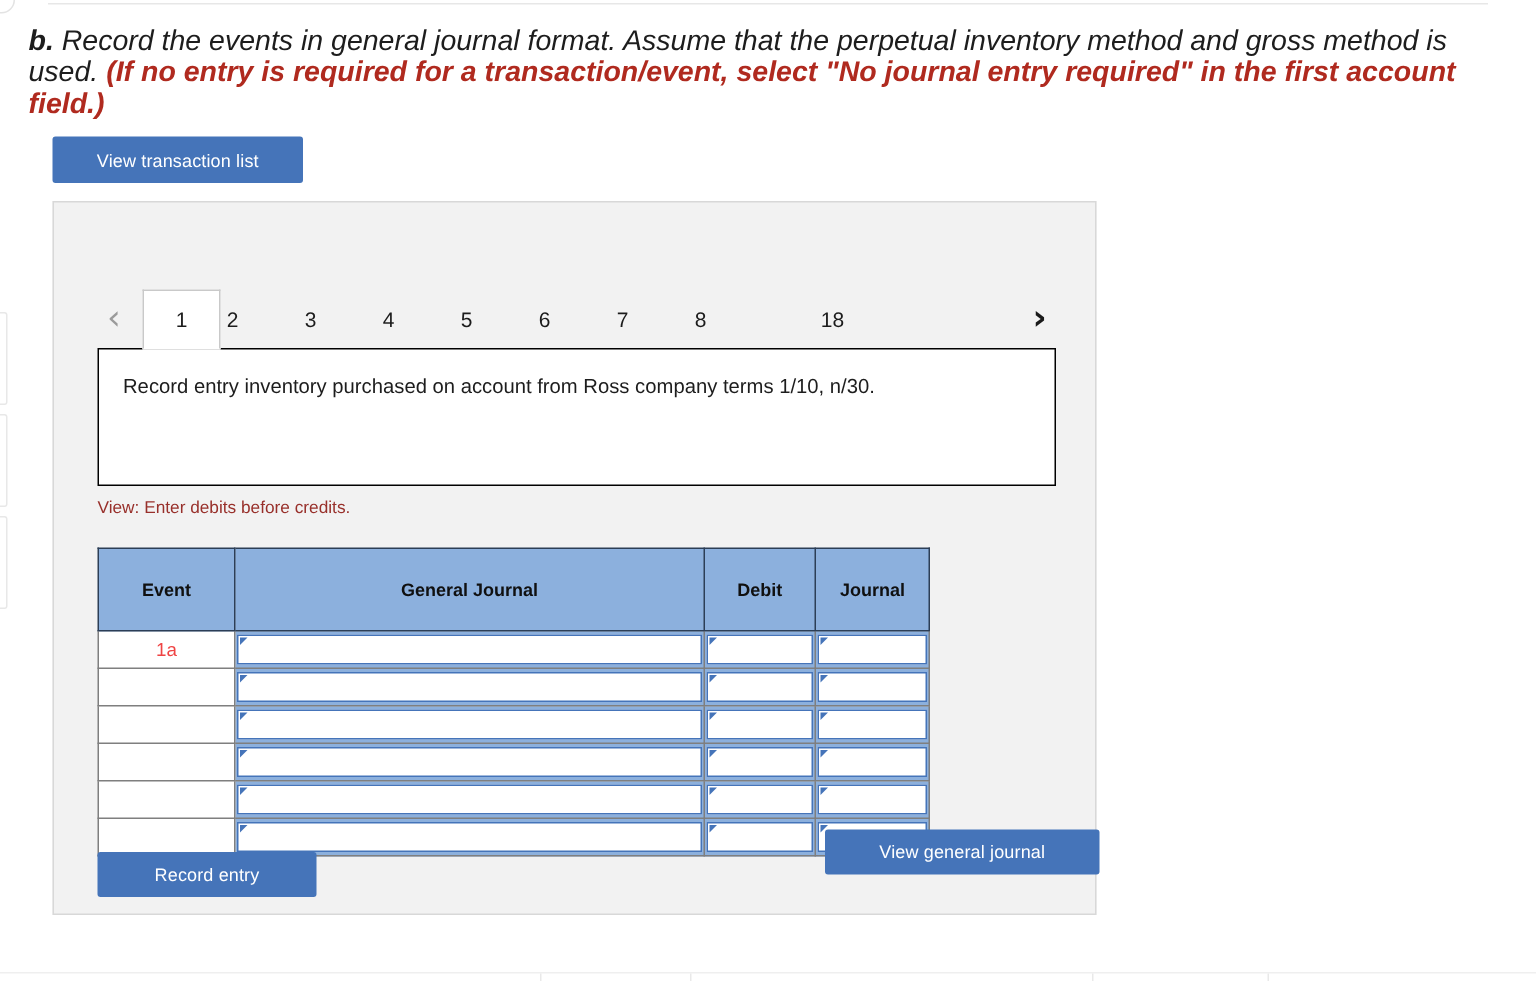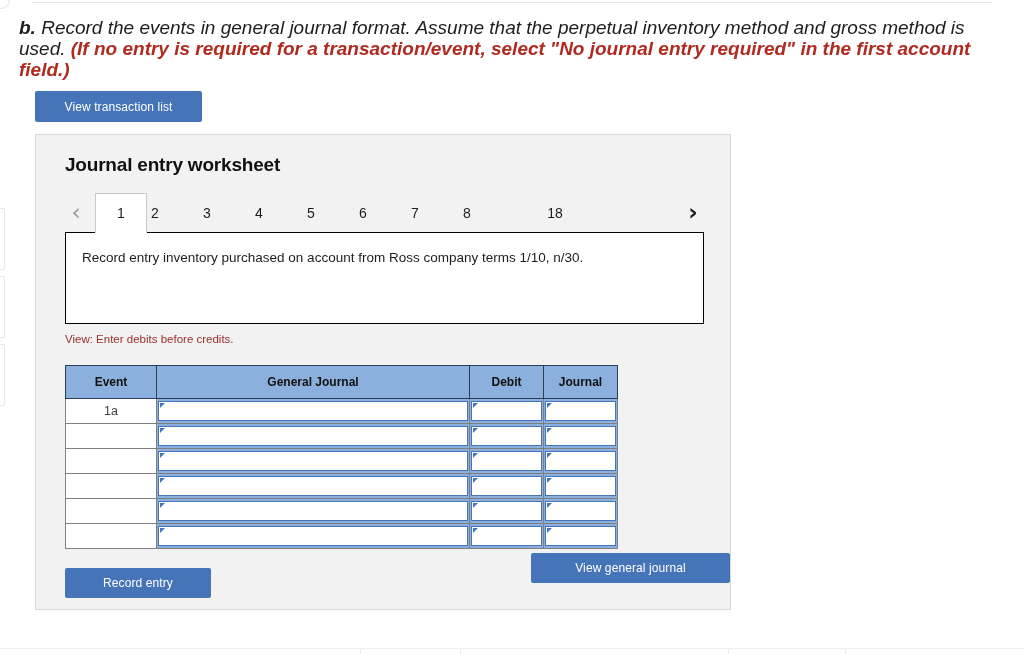--- a/index.html
+++ b/index.html
@@ -206,38 +206,38 @@
     border-collapse: collapse;
     table-layout: fixed;
   }
   .jtable th {
     background: #8cb0dd;
     border: 1px solid #2c3e56;
     font-size: 12px;
     font-weight: bold;
     color: #101010;
     height: 22px;
-    padding: 5px;
+    padding: 16px;
     text-align: center;
   }
   .jtable td {
     border: 1px solid #7f7f7f;
     padding: 0;
     height: 24px;
     background: #ffffff;
   }
   .col-event { width: 91px; }
   .col-gj    { width: 313px; }
   .col-debit { width: 74px; }
   .col-credit{ width: 74px; }
 
   .event-cell {
     text-align: center;
     font-size: 12.5px;
-    color: #404040;
+    color: #ef4444;
   }
 
   
   .cell-field {
     border: 1px solid #4574b9;
     background: #ffffff;
     height: 20px;
     margin: 1px 1px 1px 1px;
     position: relative;
     box-sizing: border-box;
@@ -269,23 +269,23 @@
   }
   .btn-clear {
     position: absolute;
     left: 215px;
     top: 418px;
     width: 146px;
     height: 30px;
   }
   .btn-viewgj {
     position: absolute;
-    left: 495px;
+    left: 514px;
     top: 418px;
-    width: 199px;
+    width: 183px;
     height: 30px;
   }
 </style>
 </head>
 <body>
 
 <div class="corner-arc"></div>
 <div class="top-rule"></div>
 
 <div class="edge-sliver" style="top:208px;height:60px;"></div>
@@ -293,21 +293,20 @@
 <div class="edge-sliver" style="top:344px;height:60px;"></div>
 
 <div class="prompt">
   <span class="lead">b.</span><span> Record the events in general journal format. Assume that the perpetual inventory method and gross method is used. </span><span class="req">(If no entry is required for a transaction/event, select "No journal entry required" in the first account field.)</span>
 </div>
 
 <button class="btn btn-view-transaction">View transaction list</button>
 
 <div class="panel">
 
-  <div class="panel-title">Journal entry worksheet</div>
 
   <div class="tabstrip">
     <div class="chev chev-left">‹</div>
     <div class="tabs" id="tabs-host">
         <div class="tab active" style="left: 0px; width: 52px;">1</div>
         <div class="tab" style="left: 40px; width: 40px;">2</div>
         <div class="tab" style="left: 92px; width: 40px;">3</div>
         <div class="tab" style="left: 144px; width: 40px;">4</div>
         <div class="tab" style="left: 196px; width: 40px;">5</div>
         <div class="tab" style="left: 248px; width: 40px;">6</div>

